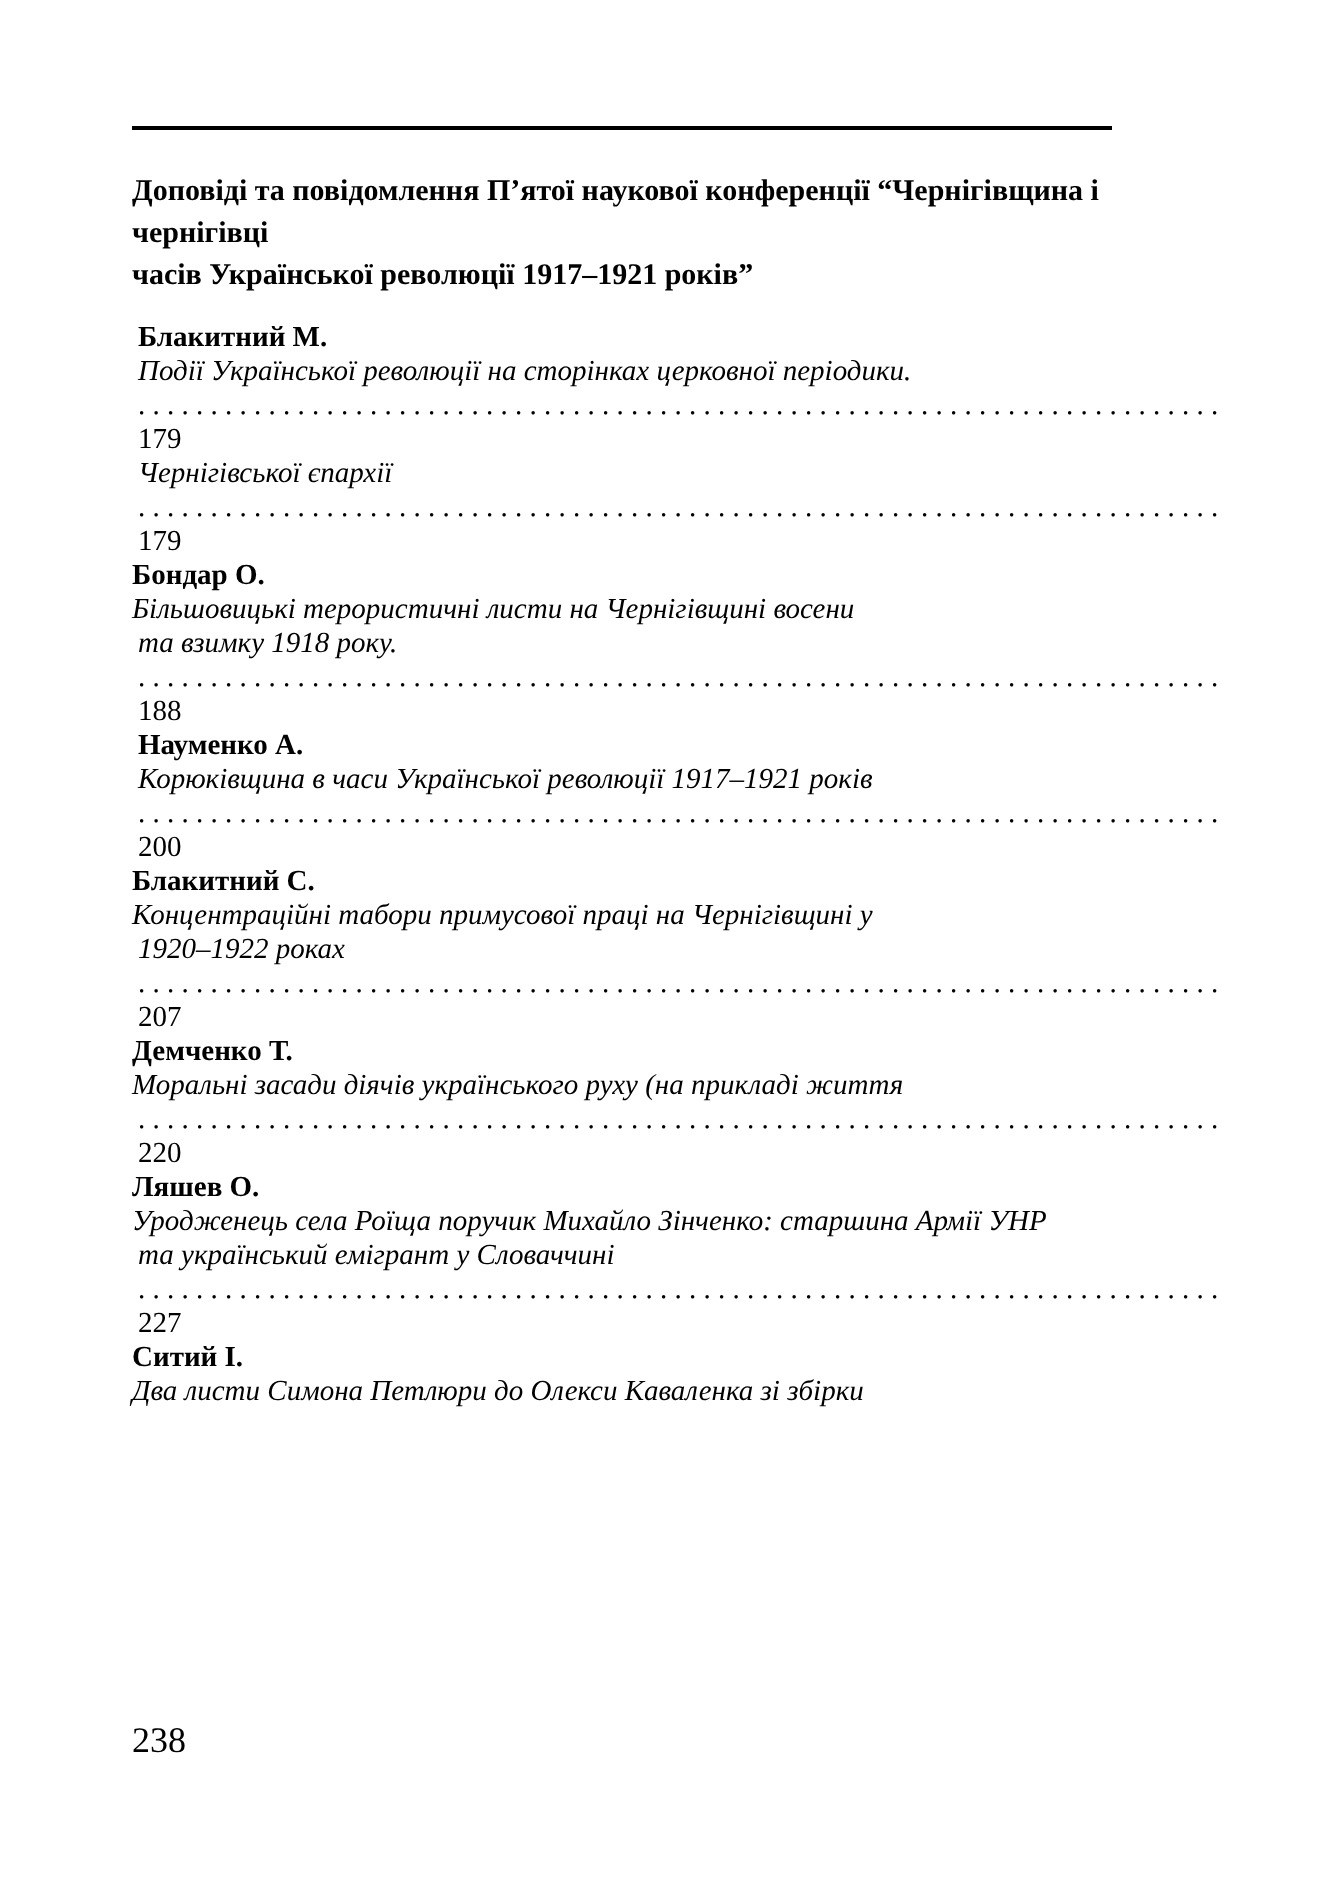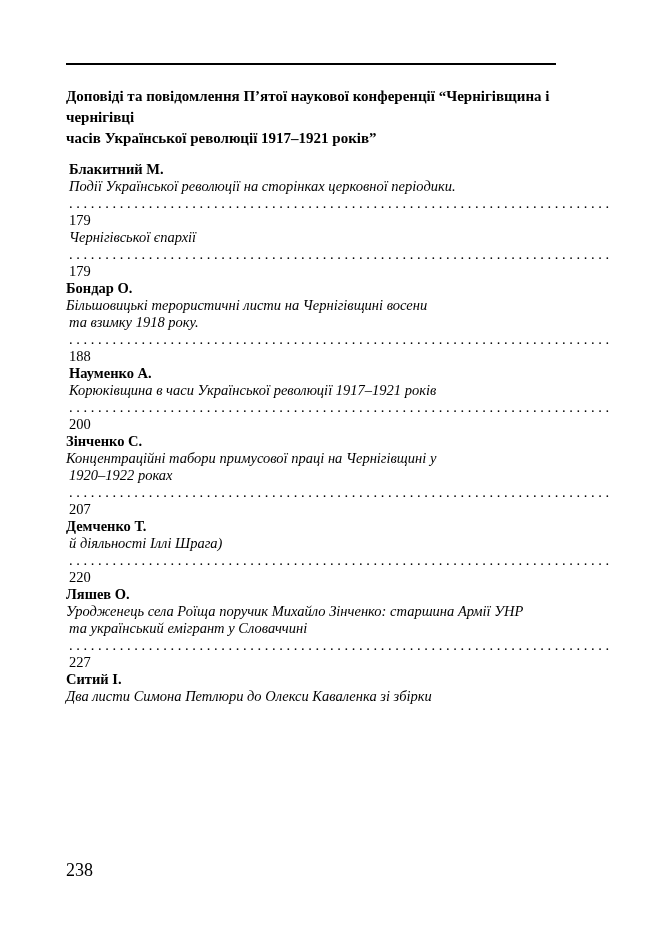--- a/index.html
+++ b/index.html
@@ -102,40 +102,40 @@
 
 
       <div class="toc-line">
         <span class="author">Науменко А.</span>
         <span class="title">Корюківщина в часи Української революції 1917–1921 років</span>
         <span class="leader"></span>
         <span class="pagenum">200</span>
       </div>
 
       <div class="toc-line no-page">
-        <span class="author">Зінченко С.</span>
+        <span class="author">Блакитний С.</span>
         <span class="title">Концентраційні табори примусової праці на Чернігівщині у</span>
 
       </div>
 
       <div class="toc-line">
         <span class="author"></span>
         <span class="title">1920–1922 роках</span>
         <span class="leader"></span>
         <span class="pagenum">207</span>
       </div>
 
       <div class="toc-line no-page">
         <span class="author">Демченко Т.</span>
+        <span class="title">Моральні засади діячів українського руху (на прикладі життя</span>
 
       </div>
 
       <div class="toc-line">
         <span class="author"></span>
-        <span class="title">й діяльності Іллі Шрага)</span>
         <span class="leader"></span>
         <span class="pagenum">220</span>
       </div>
 
       <div class="toc-line no-page">
         <span class="author">Ляшев О.</span>
         <span class="title">Уродженець села Роїща поручик Михайло Зінченко: старшина Армії УНР</span>
 
       </div>
 

